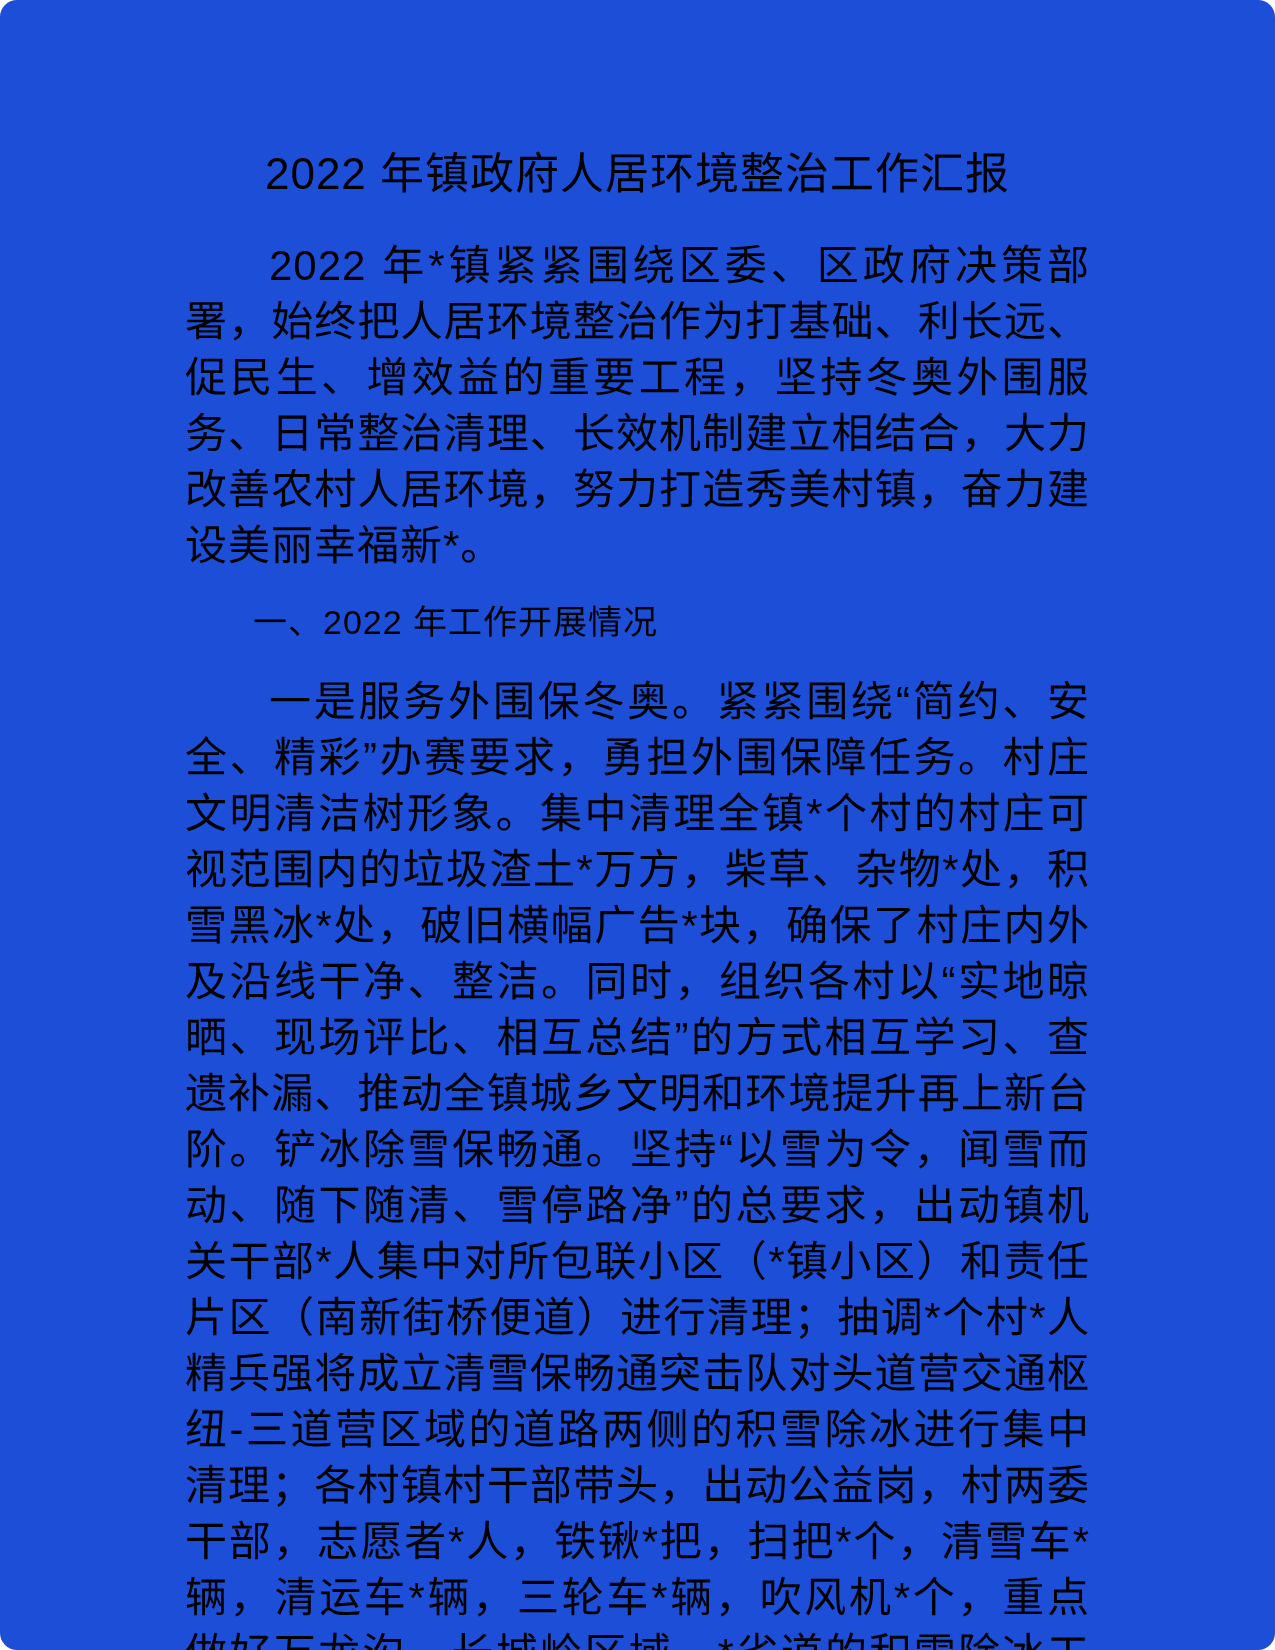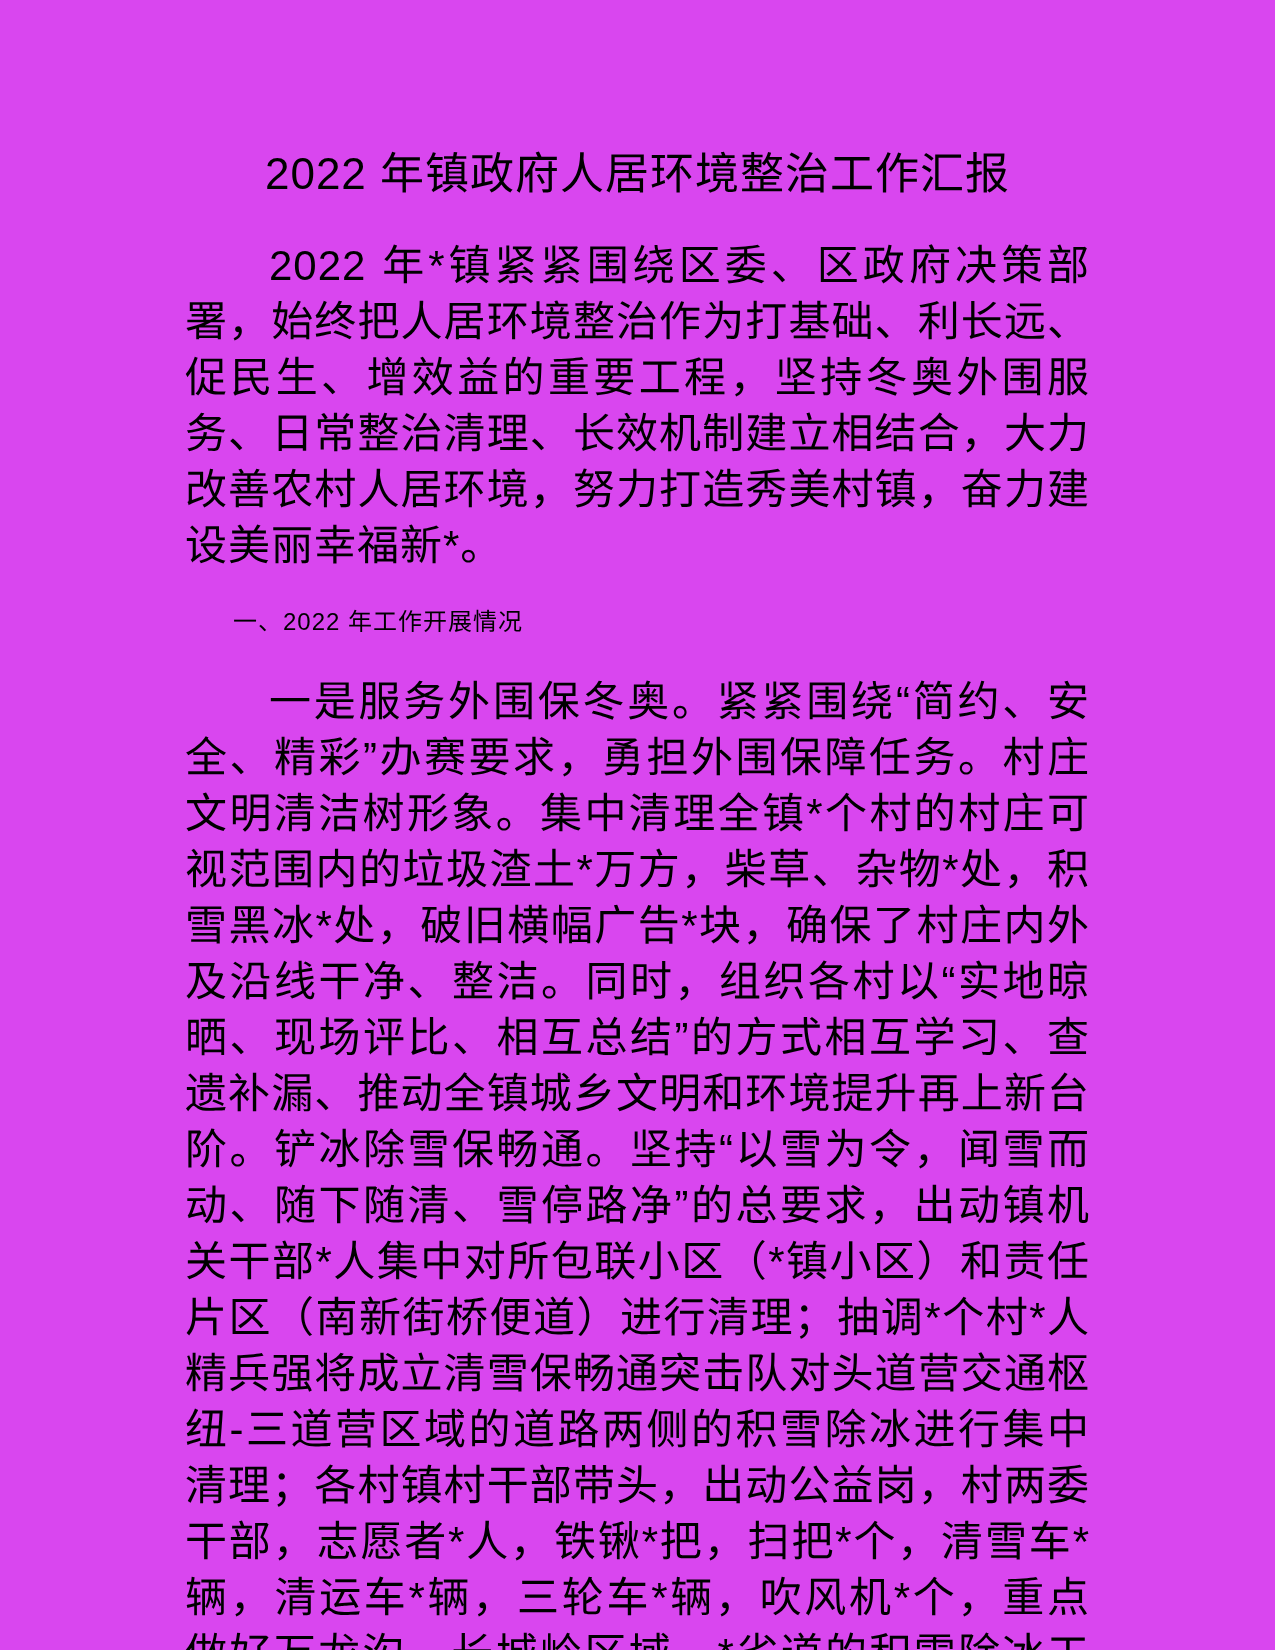--- a/index.html
+++ b/index.html
@@ -5,26 +5,27 @@
   html, body {
     margin: 0;
     padding: 0;
     background: #ffffff;
   }
   .page {
     position: relative;
     width: 1275px;
     height: 1650px;
     margin: 0 auto;
-    background: #d946ef;
+    background: #1d4ed8;
     box-sizing: border-box;
     padding: 142px 185px 4px 185px;
     overflow: hidden;
     font-family: "Liberation Sans", "DejaVu Sans", sans-serif;
     color: #000000;
+    border-radius: 17px;
   }
   .doc-title {
     margin: 0 0 32px 0;
     font-size: 44px;
     line-height: 64px;
     font-weight: 500;
     text-align: center;
     letter-spacing: 1px;
     white-space: nowrap;
   }
@@ -34,21 +35,21 @@
     line-height: 56px;
     font-weight: 400;
     letter-spacing: 1px;
     text-align: justify;
     text-justify: inter-ideograph;
     text-indent: 2em;
     word-break: break-all;
   }
   .section-heading {
     margin: 20px 0 24px 0;
-    font-size: 24px;
+    font-size: 34px;
     line-height: 56px;
     font-weight: 400;
     letter-spacing: 1px;
     text-indent: 2em;
     white-space: nowrap;
   }
 </style>
 </head>
 <body>
 

